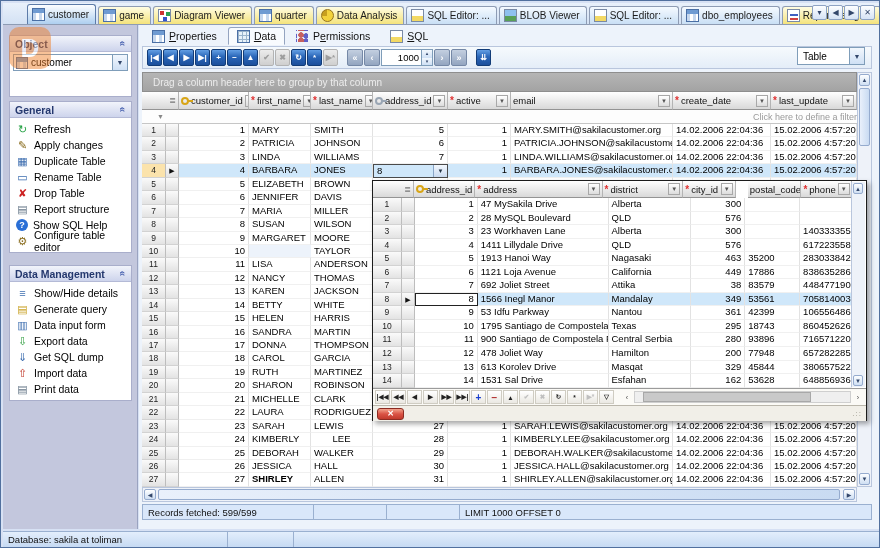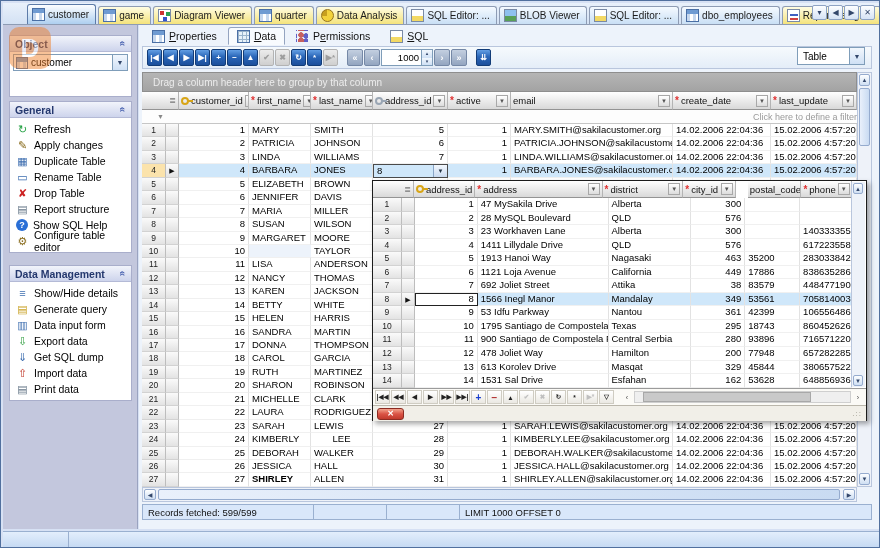--- a/index.html
+++ b/index.html
@@ -916,20 +916,23 @@
           <div class="ar">›</div>
         </div>
       </div>
     <div class="lbot">
       <div class="xbtn">✕</div>
       <div class="grip">.::</div>
     </div>
   </div>
 
   <div class="statusbar">
+    <div class="sseg" style="width:225px;">
+        <span>Database: sakila at toliman</span>
+      </div>
     <div class="sseg" style="width:66px;"></div>
     <div class="sseg" style="flex:1;border-right:none;"></div>
   </div>
 
   <div class="wm">
     <div class="wmlogo">D</div>
   </div>
 </div>
 
 </body></html>

